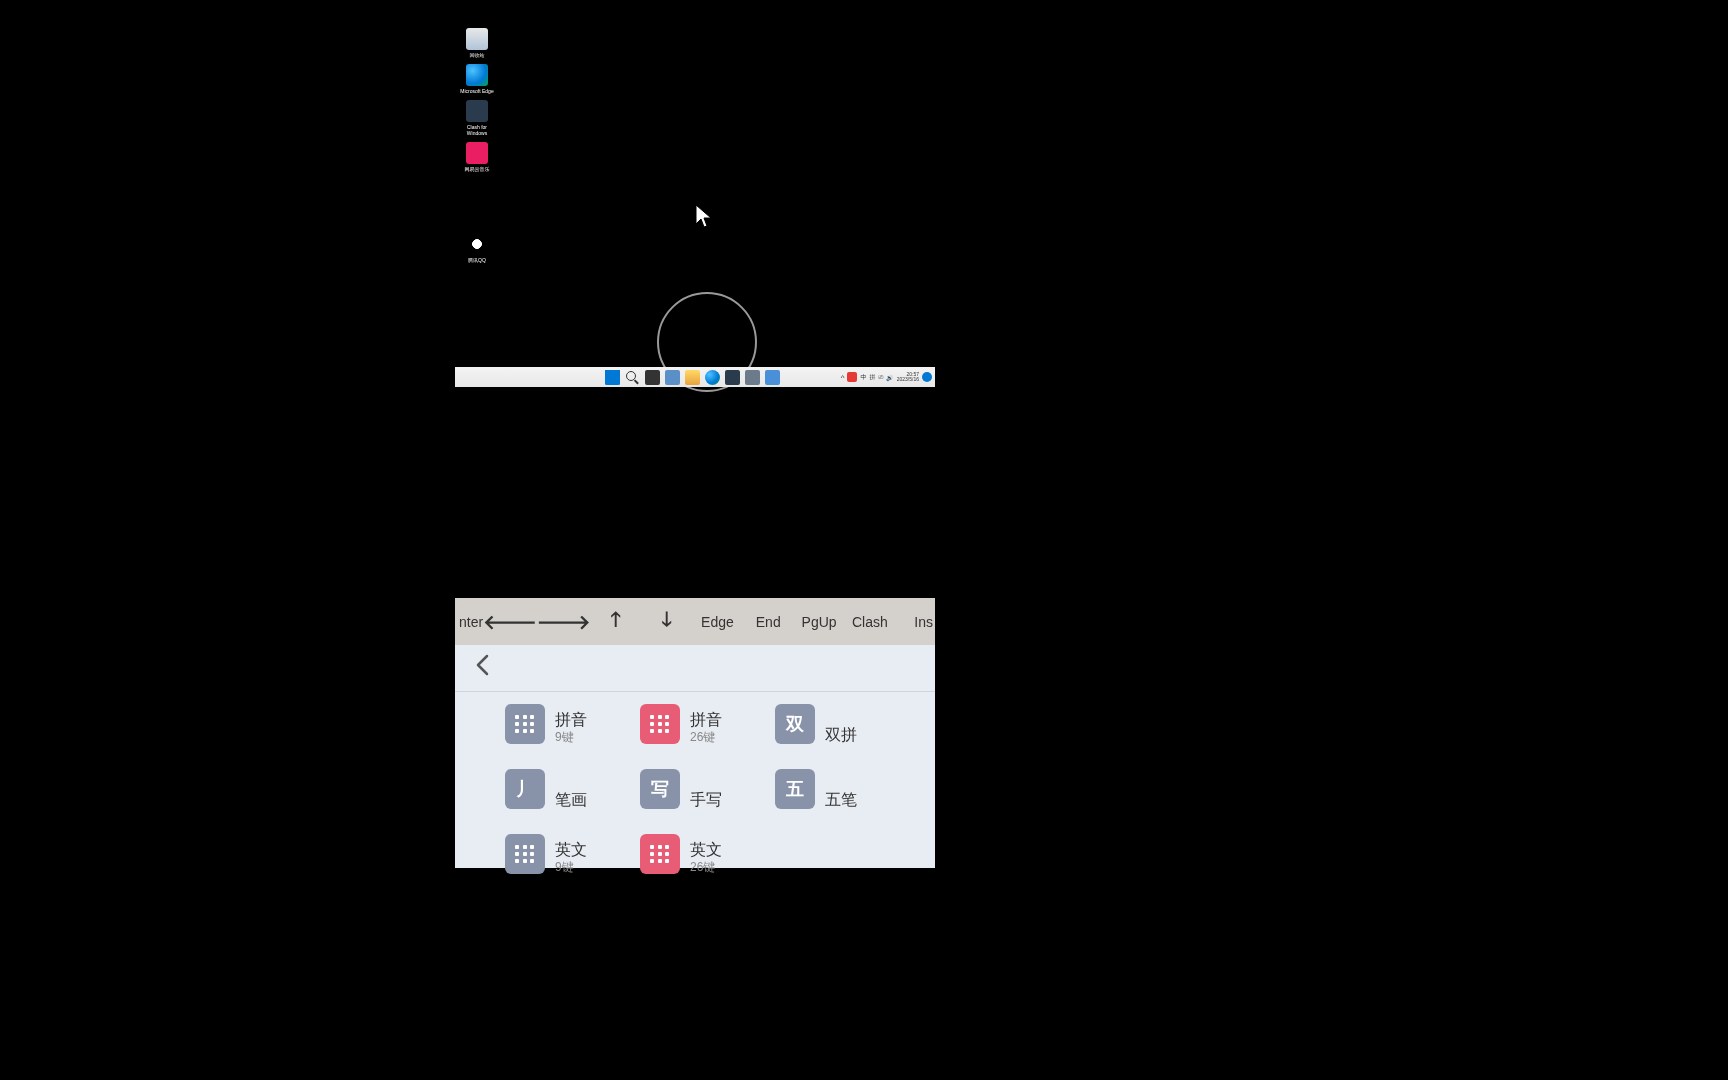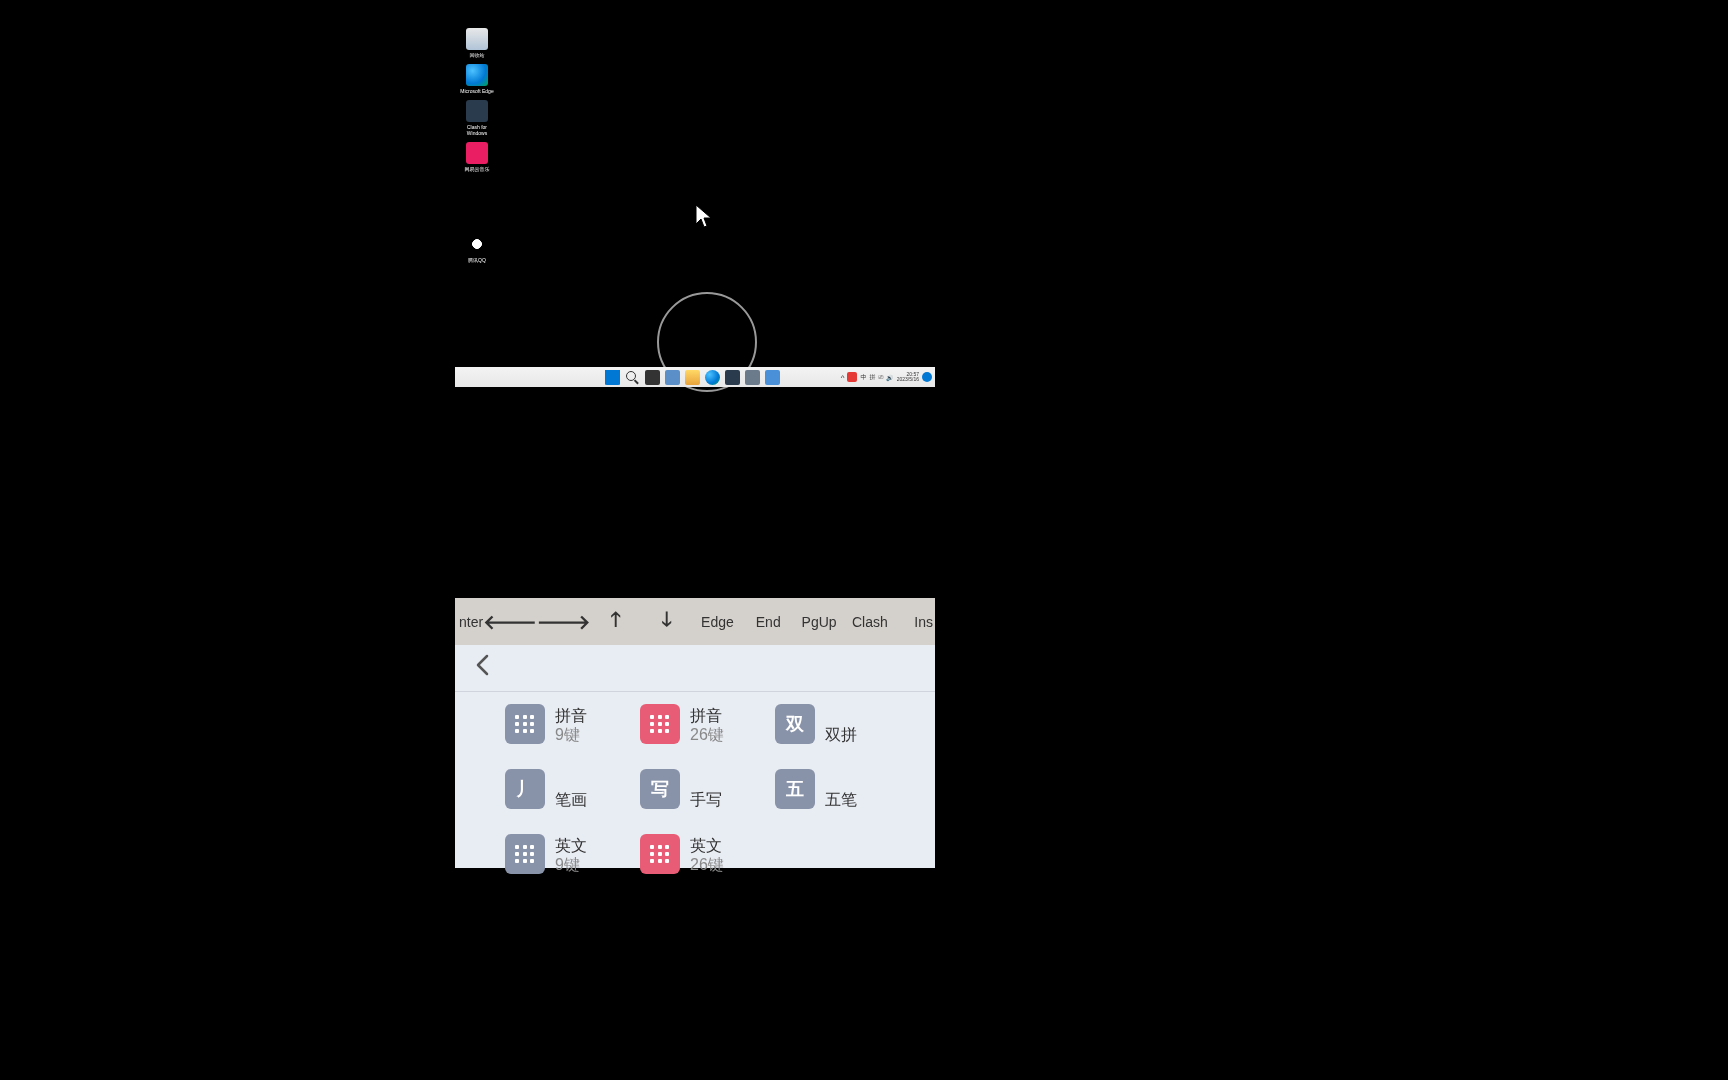--- a/index.html
+++ b/index.html
@@ -324,21 +324,21 @@
     .kb-text {
       display: flex;
       flex-direction: column;
       line-height: 1.2;
     }
     .kb-name {
       font-size: 16px;
       color: #333;
     }
     .kb-sub {
-      font-size: 16px;
+      font-size: 12px;
       color: #888;
     }
   </style>
 </head>
 <body>
 
 <div class="phone-viewport">
 
   <div class="desktop">
     <div class="desktop-icons">

